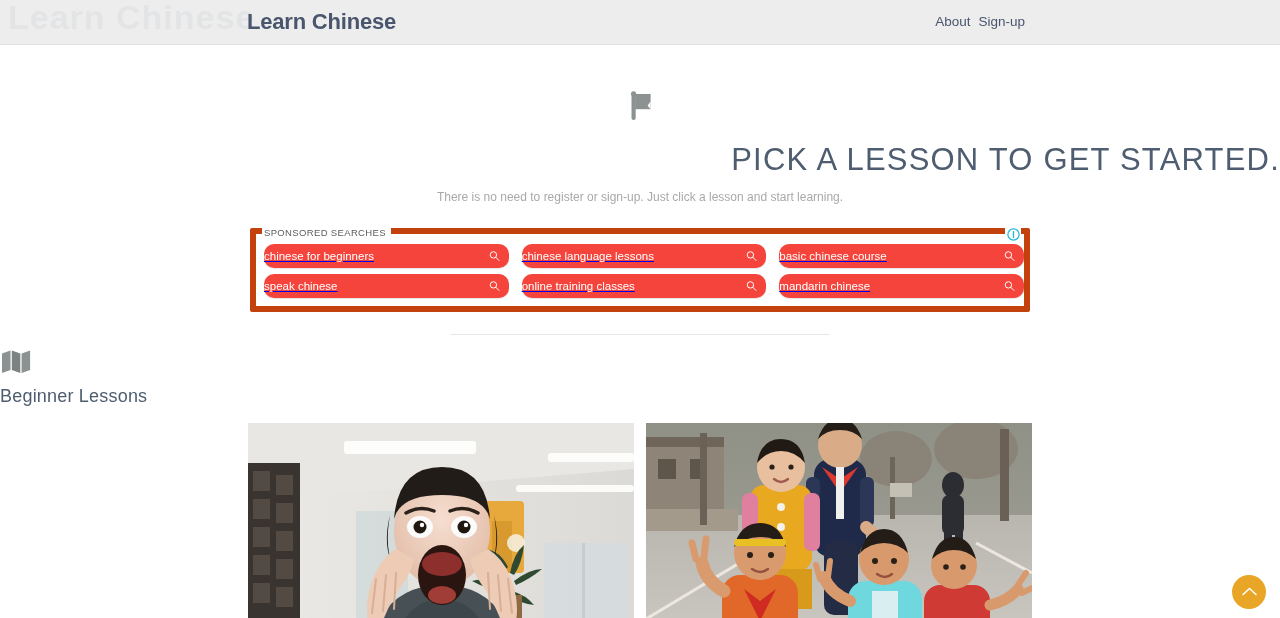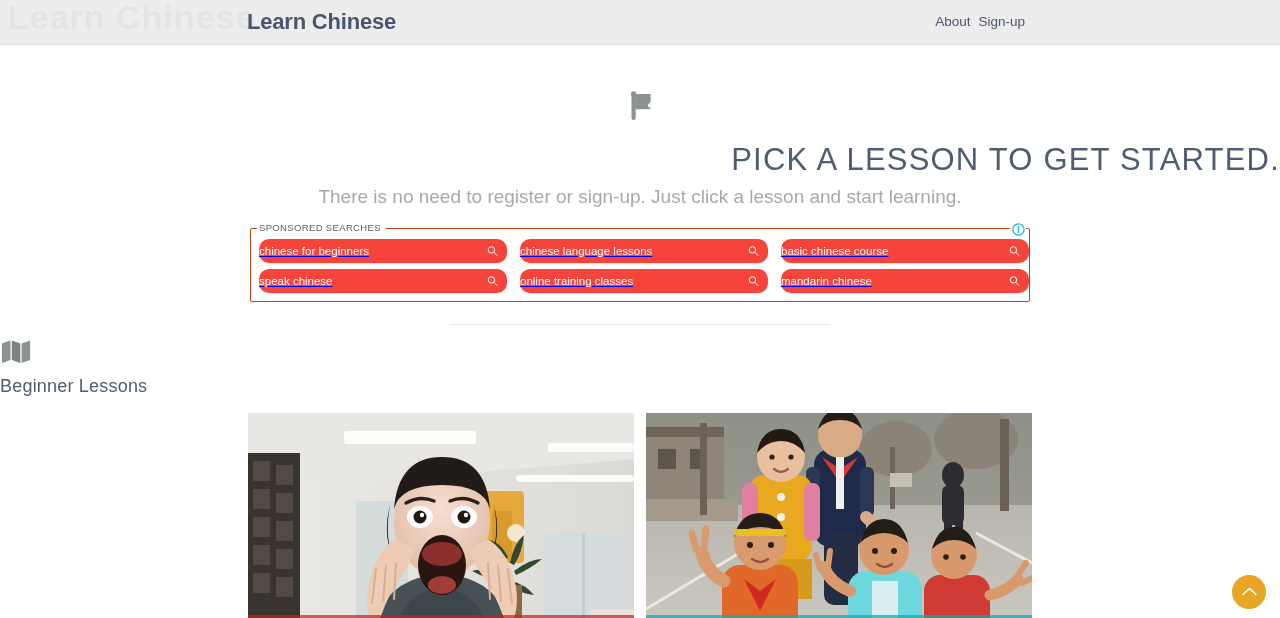--- a/index.html
+++ b/index.html
@@ -69,34 +69,34 @@
     margin: 13px 0 0 0;
     font-size: 31px;
     font-weight: 400;
     color: #4e5d70;
     letter-spacing: 1.2px;
     line-height: 38px;
     text-align: right;
   }
   .hero-sub {
     margin: 9px 0 0 0;
-    font-size: 19px;
+    font-size: 12px;
     color: #a9a9a9;
     font-weight: 400;
     line-height: 18px;
   }
 
   
   .ads-wrap {
     width: 780px;
     margin: 22px auto 0 auto;
     position: relative;
   }
   .ads-box {
-    border: 1px solid #c2410c;
+    border: 6px solid #c2410c;
     border-radius: 2px;
     padding: 10px 0 8px 8px;
     position: relative;
   }
   .ads-legend {
     position: absolute;
     top: -7px;
     left: 6px;
     background: #ffffff;
     padding: 0 5px 0 2px;

